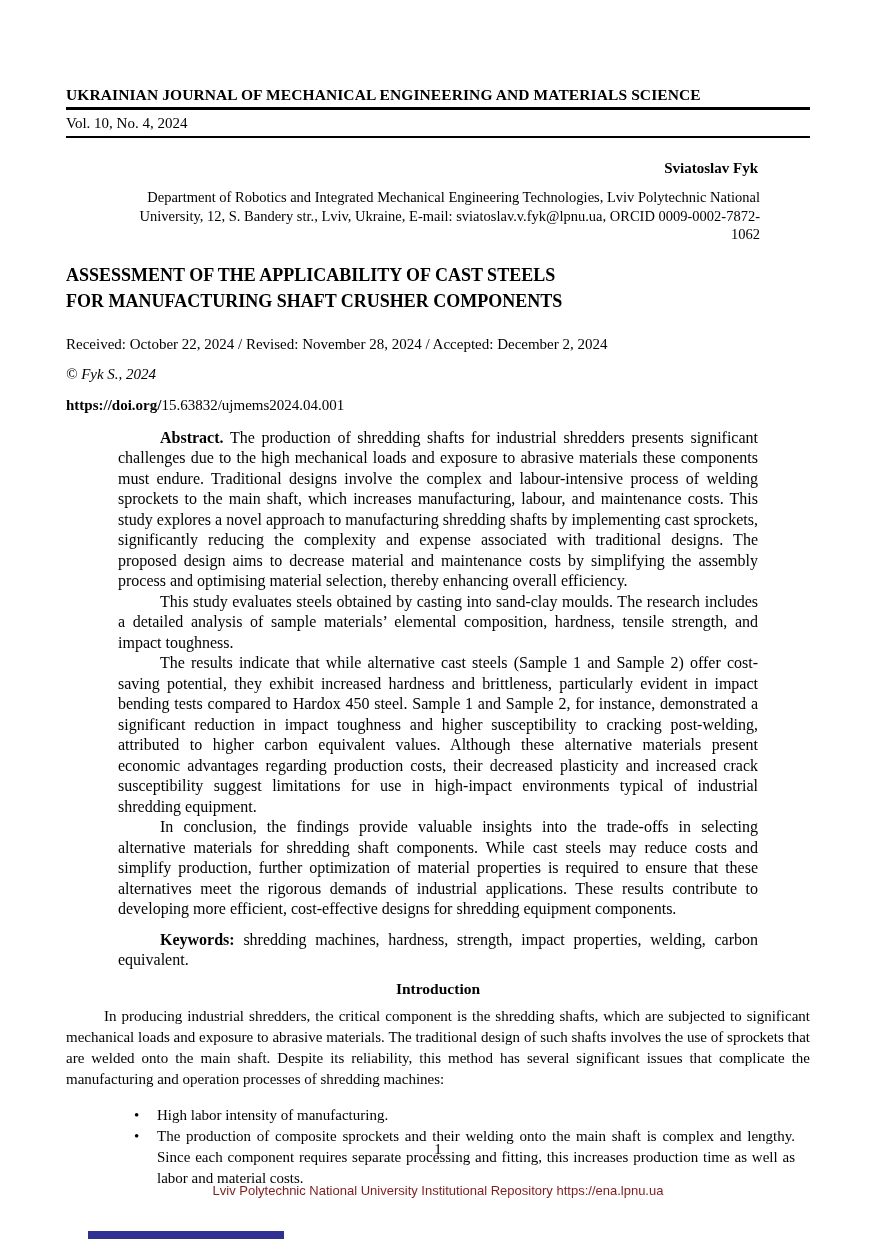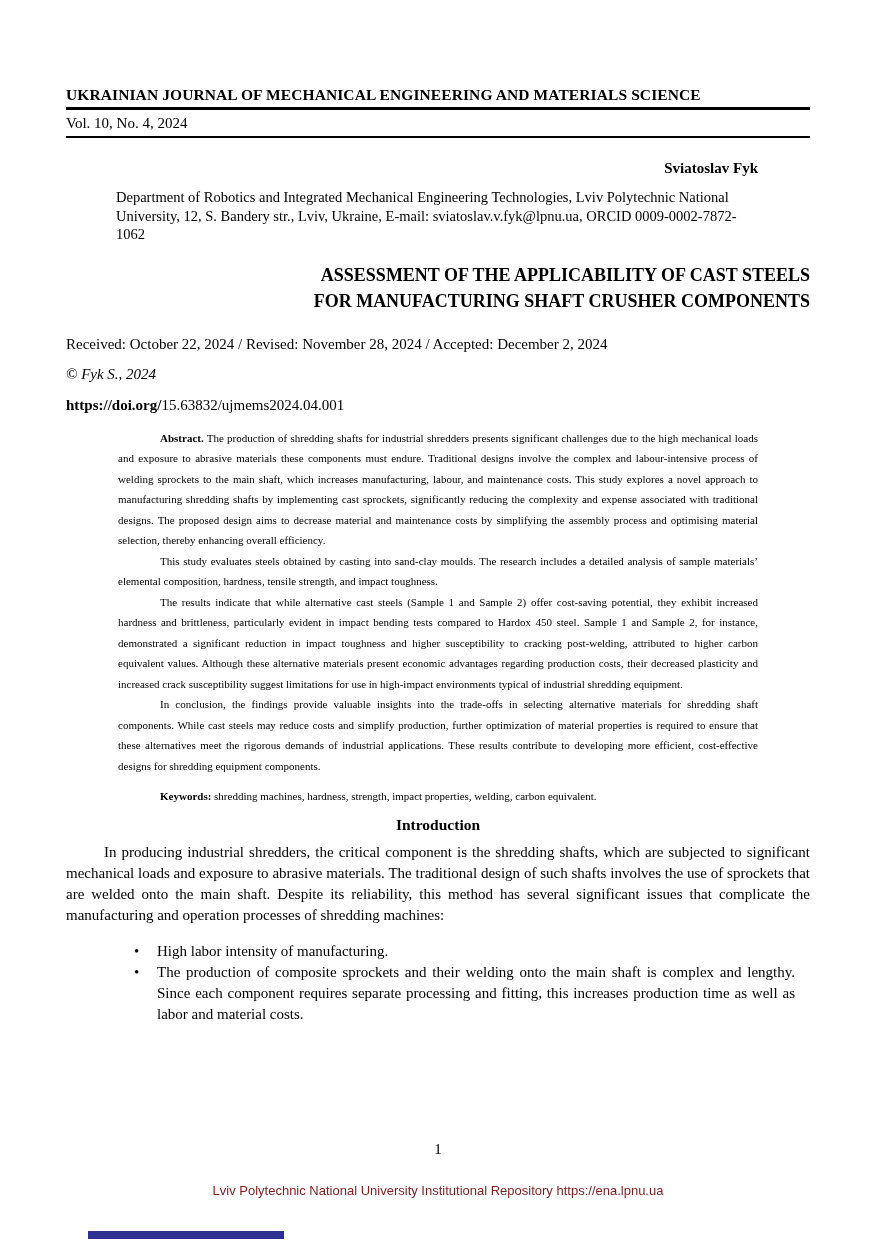--- a/index.html
+++ b/index.html
@@ -31,39 +31,39 @@
   .author-name {
     margin-top:22px;
     padding-right:52px;
     text-align:right;
     font-weight:bold;
     font-size:15px;
   }
   .affiliation {
     margin-top:11px;
     padding:0 50px;
-    text-align:left;
+    text-align:right;
     font-size:14.5px;
     line-height:18.5px;
   }
   .paper-title {
     margin-top:18px;
-    text-align:right;
+    text-align:left;
     font-size:18px;
     font-weight:bold;
     line-height:26px;
   }
   .dates-line { margin-top:22px; font-size:15px; }
   .copyright-line { margin-top:13px; font-size:15px; font-style:italic; }
   .doi-line { margin-top:14px; font-size:15px; }
   .doi-line .doi-prefix { font-weight:bold; }
 
   .abstract {
     margin:14px 52px 0 52px;
-    font-size:11px;
+    font-size:16px;
     line-height:20.5px;
     text-align:justify;
   }
   .abstract p { margin:0; text-indent:42px; }
   .abstract .keywords { margin-top:10px; }
 
   .section-heading {
     margin-top:9px;
     text-align:center;
     font-size:15.5px;

